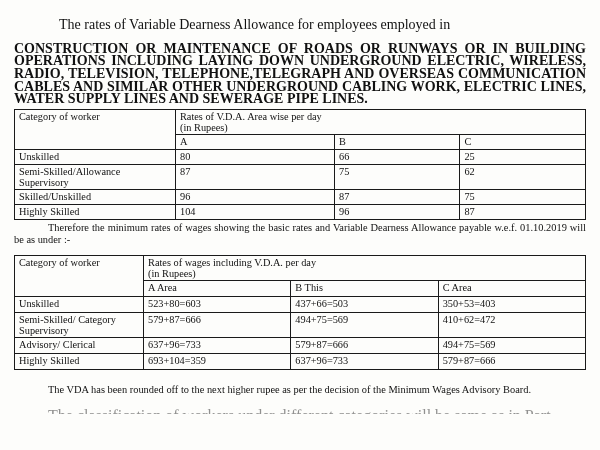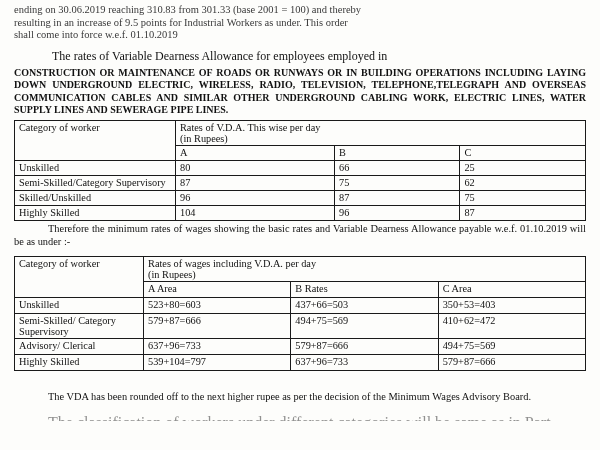--- a/index.html
+++ b/index.html
@@ -23,31 +23,31 @@
     background: #fdfdfb;
   }
   .clipped-top {
     font-size: 10.5px;
     line-height: 12.6px;
     text-align: justify;
     color: #2b2b2b;
     opacity: 0.93;
   }
   p.body-text {
-    margin: 4px;
-    font-size: 12px;
+    margin: 11px;
+    font-size: 14px;
     line-height: 12.8px;
     text-align: justify;
   }
   .indent {
     text-indent: 34px;
   }
   .capblock {
     font-weight: bold;
-    font-size: 10px;
+    font-size: 14px;
     line-height: 12.6px;
     text-align: justify;
     margin: 0;
   }
   table.wage {
     border-collapse: collapse;
     width: 100%;
     margin-top: 3px;
     font-size: 10.3px;
   }
@@ -65,70 +65,65 @@
   .tbl2 td { height: 13px; }
   .small-note {
     font-size: 10.4px;
     line-height: 12.6px;
     margin: 2px 0 8px 0;
     text-align: justify;
   }
   .tbl2 .col-amt { width: 136px; }
   .spacer-4 { height: 4px; }
   .bottom-cut {
-    margin-top: 20px;
+    margin-top: 14px;
     font-size: 10.4px;
     line-height: 12.6px;
   }
   .cut-off {
     color: #3a3a3a;
     opacity: 0.55;
     overflow: hidden;
     height: 7px;
   }
 </style>
 </head>
 <body>
 
 <div class="page">
 
-  <div class="clipped-top">
-    <div>ending on 30.06.2019 reaching 310.83 from 301.33 (base 2001 = 100) and thereby</div>
-    <div>resulting in an increase of 9.5 points for Industrial Workers as under. This order</div>
-    <div>shall come into force w.e.f. 01.10.2019</div>
-  </div>
 
   <div class="spacer-4"></div>
 
   <p class="body-text indent">The rates of Variable Dearness Allowance for   employees employed in</p>
 
   <p class="capblock">CONSTRUCTION OR MAINTENANCE OF ROADS OR RUNWAYS OR IN BUILDING OPERATIONS INCLUDING LAYING DOWN UNDERGROUND ELECTRIC, WIRELESS, RADIO, TELEVISION, TELEPHONE,TELEGRAPH AND OVERSEAS COMMUNICATION CABLES AND SIMILAR OTHER UNDERGROUND CABLING WORK, ELECTRIC LINES, WATER SUPPLY LINES AND SEWERAGE PIPE LINES.</p>
 
   <table class="wage tbl1">
     <tbody>
       <tr>
         <td class="hdr-cat" rowspan="2">Category  of worker</td>
         <td class="ctr" colspan="3">
-          <div>Rates of V.D.A. This wise per day</div>
+          <div>Rates of V.D.A. Area wise per day</div>
           <div>(in Rupees)</div>
         </td>
       </tr>
       <tr>
         <td class="ctr">A</td>
         <td class="ctr">B</td>
         <td class="ctr">C</td>
       </tr>
       <tr>
         <td>Unskilled</td>
         <td class="ctr">80</td>
         <td class="ctr">66</td>
         <td class="ctr">25</td>
       </tr>
       <tr>
-        <td>Semi-Skilled/Category Supervisory</td>
+        <td>Semi-Skilled/Allowance Supervisory</td>
         <td class="ctr">87</td>
         <td class="ctr">75</td>
         <td class="ctr">62</td>
       </tr>
       <tr>
         <td>Skilled/Unskilled</td>
         <td class="ctr">96</td>
         <td class="ctr">87</td>
         <td class="ctr">75</td>
       </tr>
@@ -147,21 +142,21 @@
     <tbody>
       <tr>
         <td class="hdr-cat" rowspan="2">Category of worker</td>
         <td class="ctr" colspan="3">
           <div>Rates of wages including V.D.A. per day</div>
           <div>(in Rupees)</div>
         </td>
       </tr>
       <tr>
         <td class="ctr col-amt">A Area</td>
-        <td class="ctr col-amt">B Rates</td>
+        <td class="ctr col-amt">B This</td>
         <td class="ctr col-amt">C Area</td>
       </tr>
       <tr>
         <td>Unskilled</td>
         <td>523+80=603</td>
         <td>437+66=503</td>
         <td>350+53=403</td>
       </tr>
       <tr>
         <td>Semi-Skilled/ Category Supervisory</td>
@@ -170,21 +165,21 @@
         <td>410+62=472</td>
       </tr>
       <tr>
         <td>Advisory/ Clerical</td>
         <td>637+96=733</td>
         <td>579+87=666</td>
         <td>494+75=569</td>
       </tr>
       <tr>
         <td>Highly Skilled</td>
-        <td>539+104=797</td>
+        <td>693+104=359</td>
         <td>637+96=733</td>
         <td>579+87=666</td>
       </tr>
     </tbody>
   </table>
 
   <p class="bottom-cut indent">The VDA has been rounded off to the next higher rupee as per the decision of the Minimum Wages Advisory Board.</p>
 
   <div class="cut-off indent">The classification of workers under different categories will be same as in Part-</div>
 

